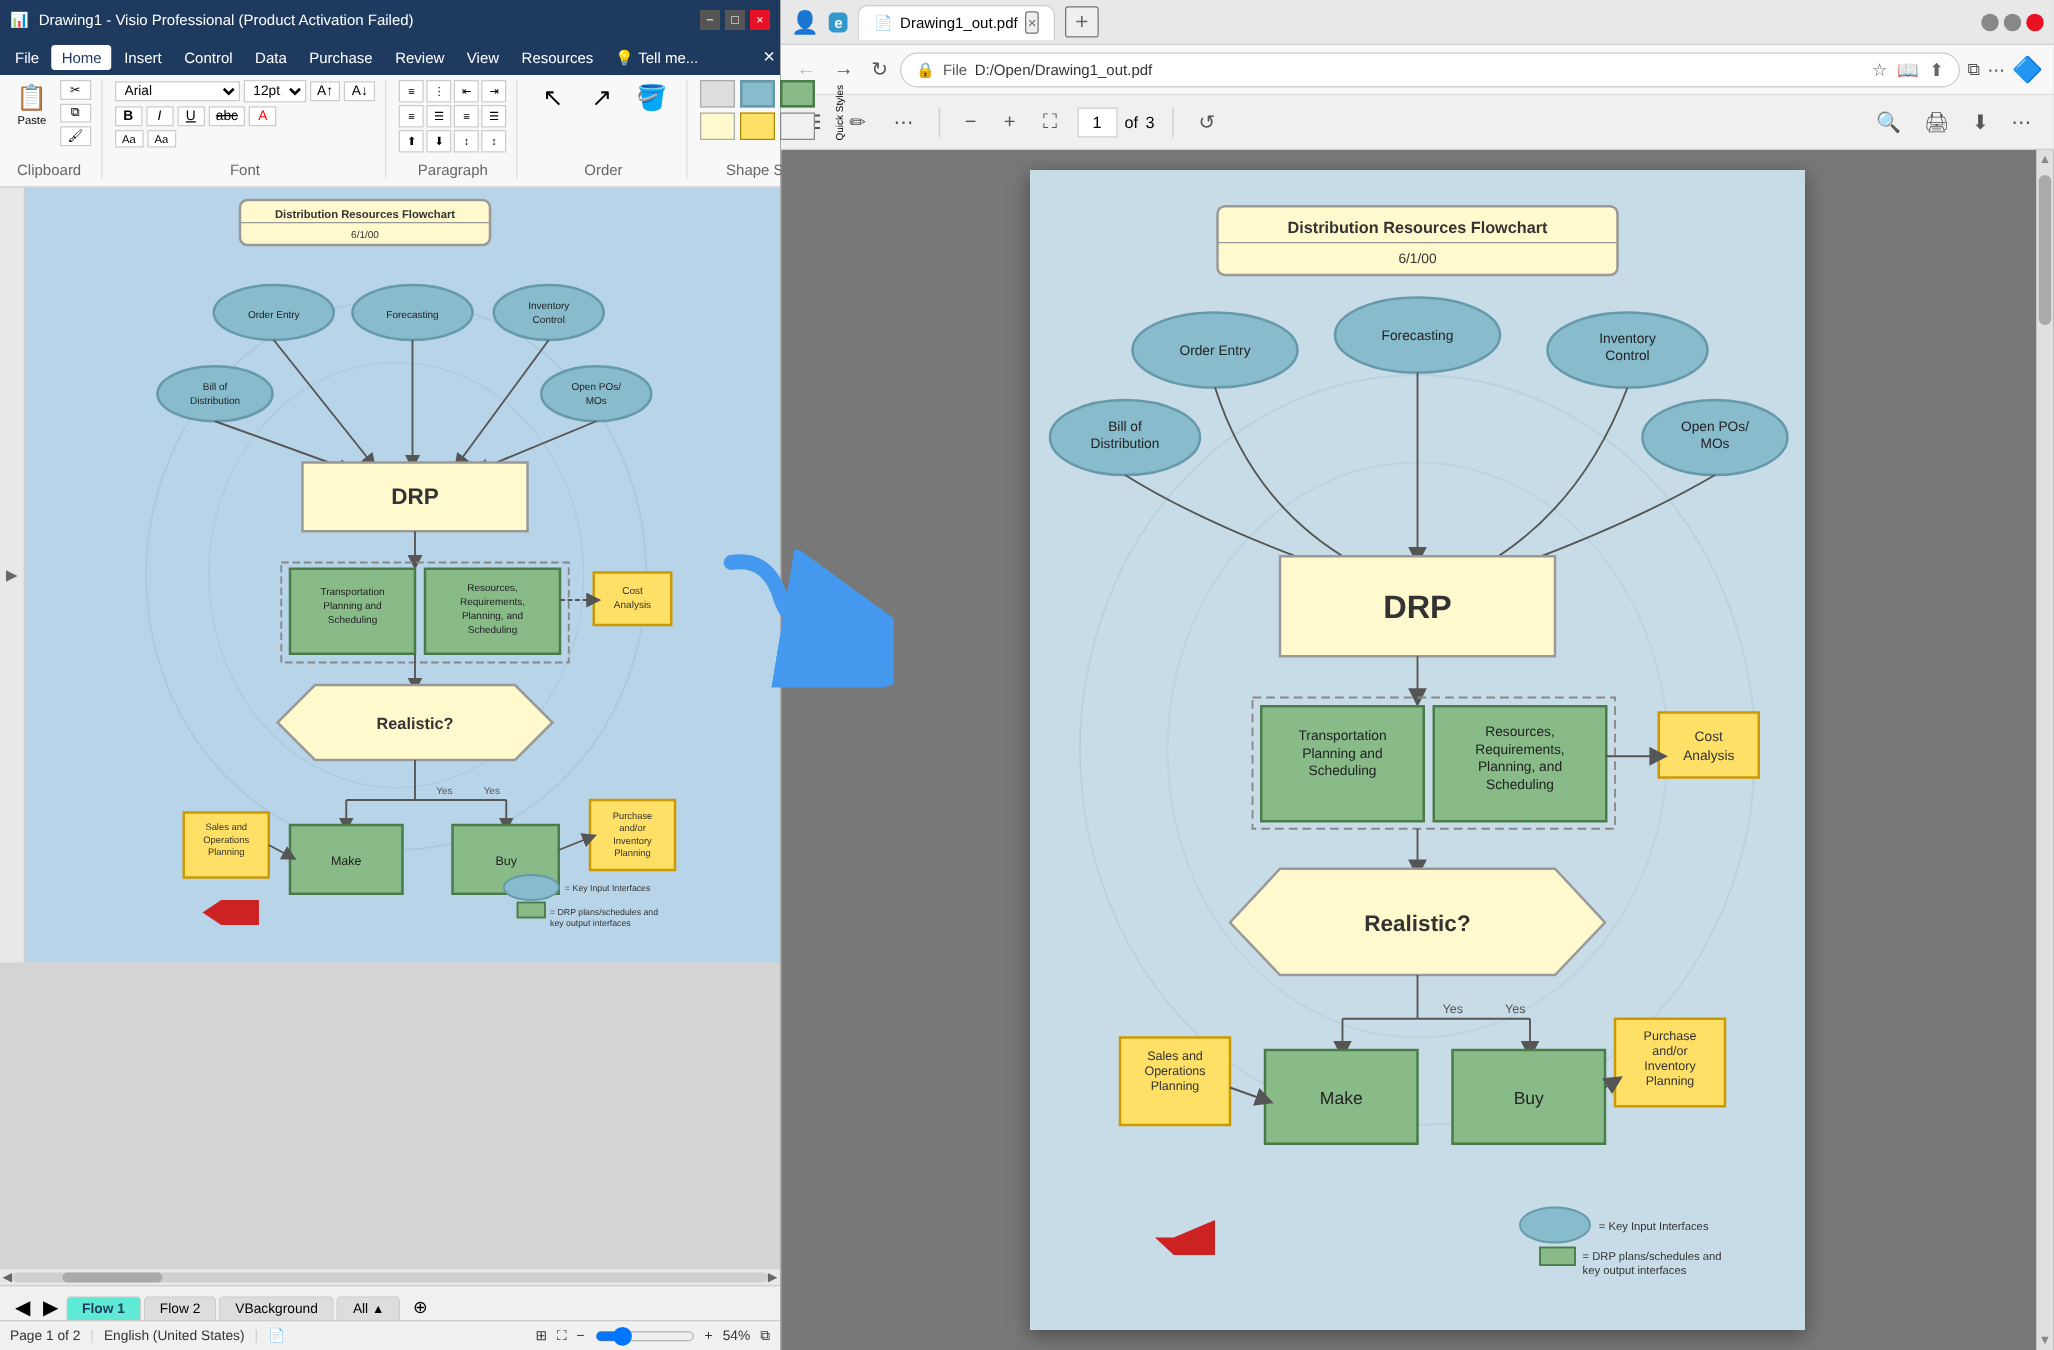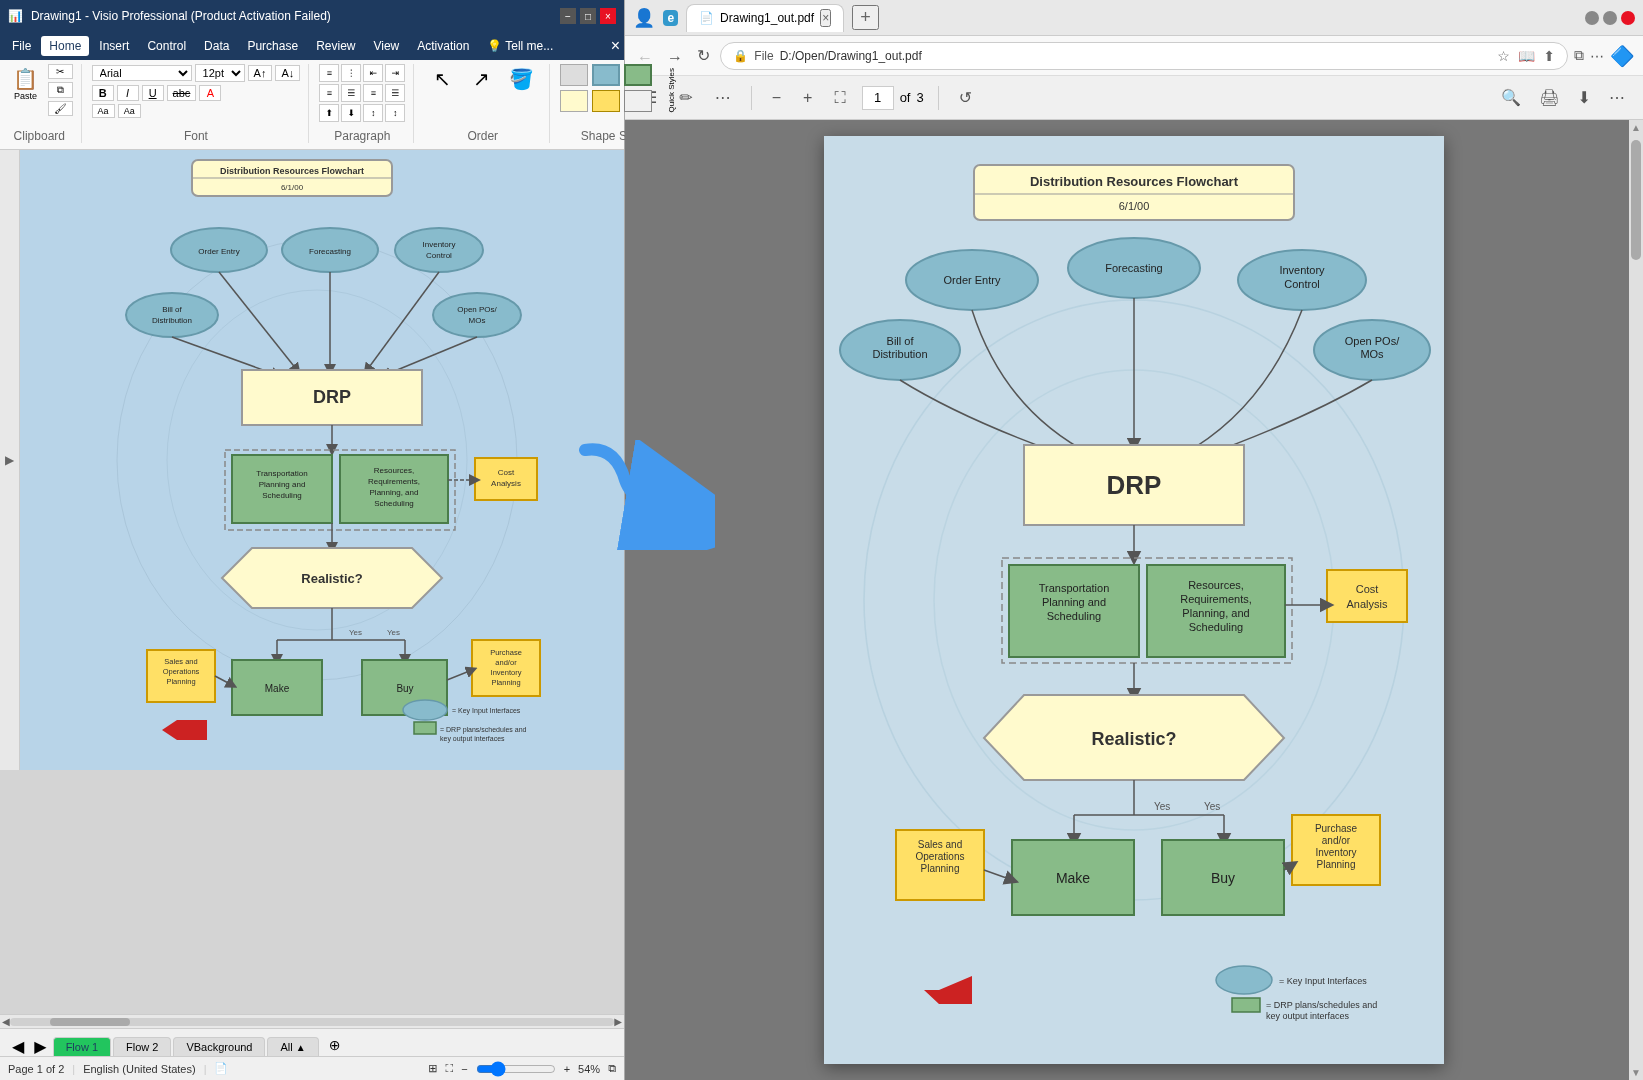--- a/index.html
+++ b/index.html
@@ -158,21 +158,21 @@
     }
     .sheet-tab {
       padding: 3px 12px;
       font-size: 11px;
       border: 1px solid #ccc;
       border-bottom: none;
       border-radius: 4px 4px 0 0;
       background: #ddd;
       cursor: pointer;
     }
-    .sheet-tab.active { background: #22c55e; color: #1e3a5f; font-weight: 400; }
+    .sheet-tab.active { background: #5eead4; color: #1e3a5f; font-weight: 700; }
     .sheet-tab-add { padding: 3px 8px; font-size: 14px; background: transparent; border: none; cursor: pointer; }
 
     
     .hscroll {
       height: 14px;
       background: #e8e8e8;
       border-top: 1px solid #ccc;
       display: flex;
       align-items: center;
       padding: 0 2px;
@@ -379,21 +379,21 @@
 
   <div class="menu-bar">
     <span class="menu-item">File</span>
     <span class="menu-item active">Home</span>
     <span class="menu-item">Insert</span>
     <span class="menu-item">Control</span>
     <span class="menu-item">Data</span>
     <span class="menu-item">Purchase</span>
     <span class="menu-item">Review</span>
     <span class="menu-item">View</span>
-    <span class="menu-item">Activation</span>
+    <span class="menu-item">Resources</span>
     <span class="menu-item" style="display:flex;align-items:center;gap:3px;">
       <span>💡</span>
         <span>Tell me...</span>
     </span>
     <span style="margin-left:auto;color:white;font-size:16px;cursor:pointer;">×</span>
   </div>
 
   <div class="ribbon">
 
     <div class="ribbon-group">

